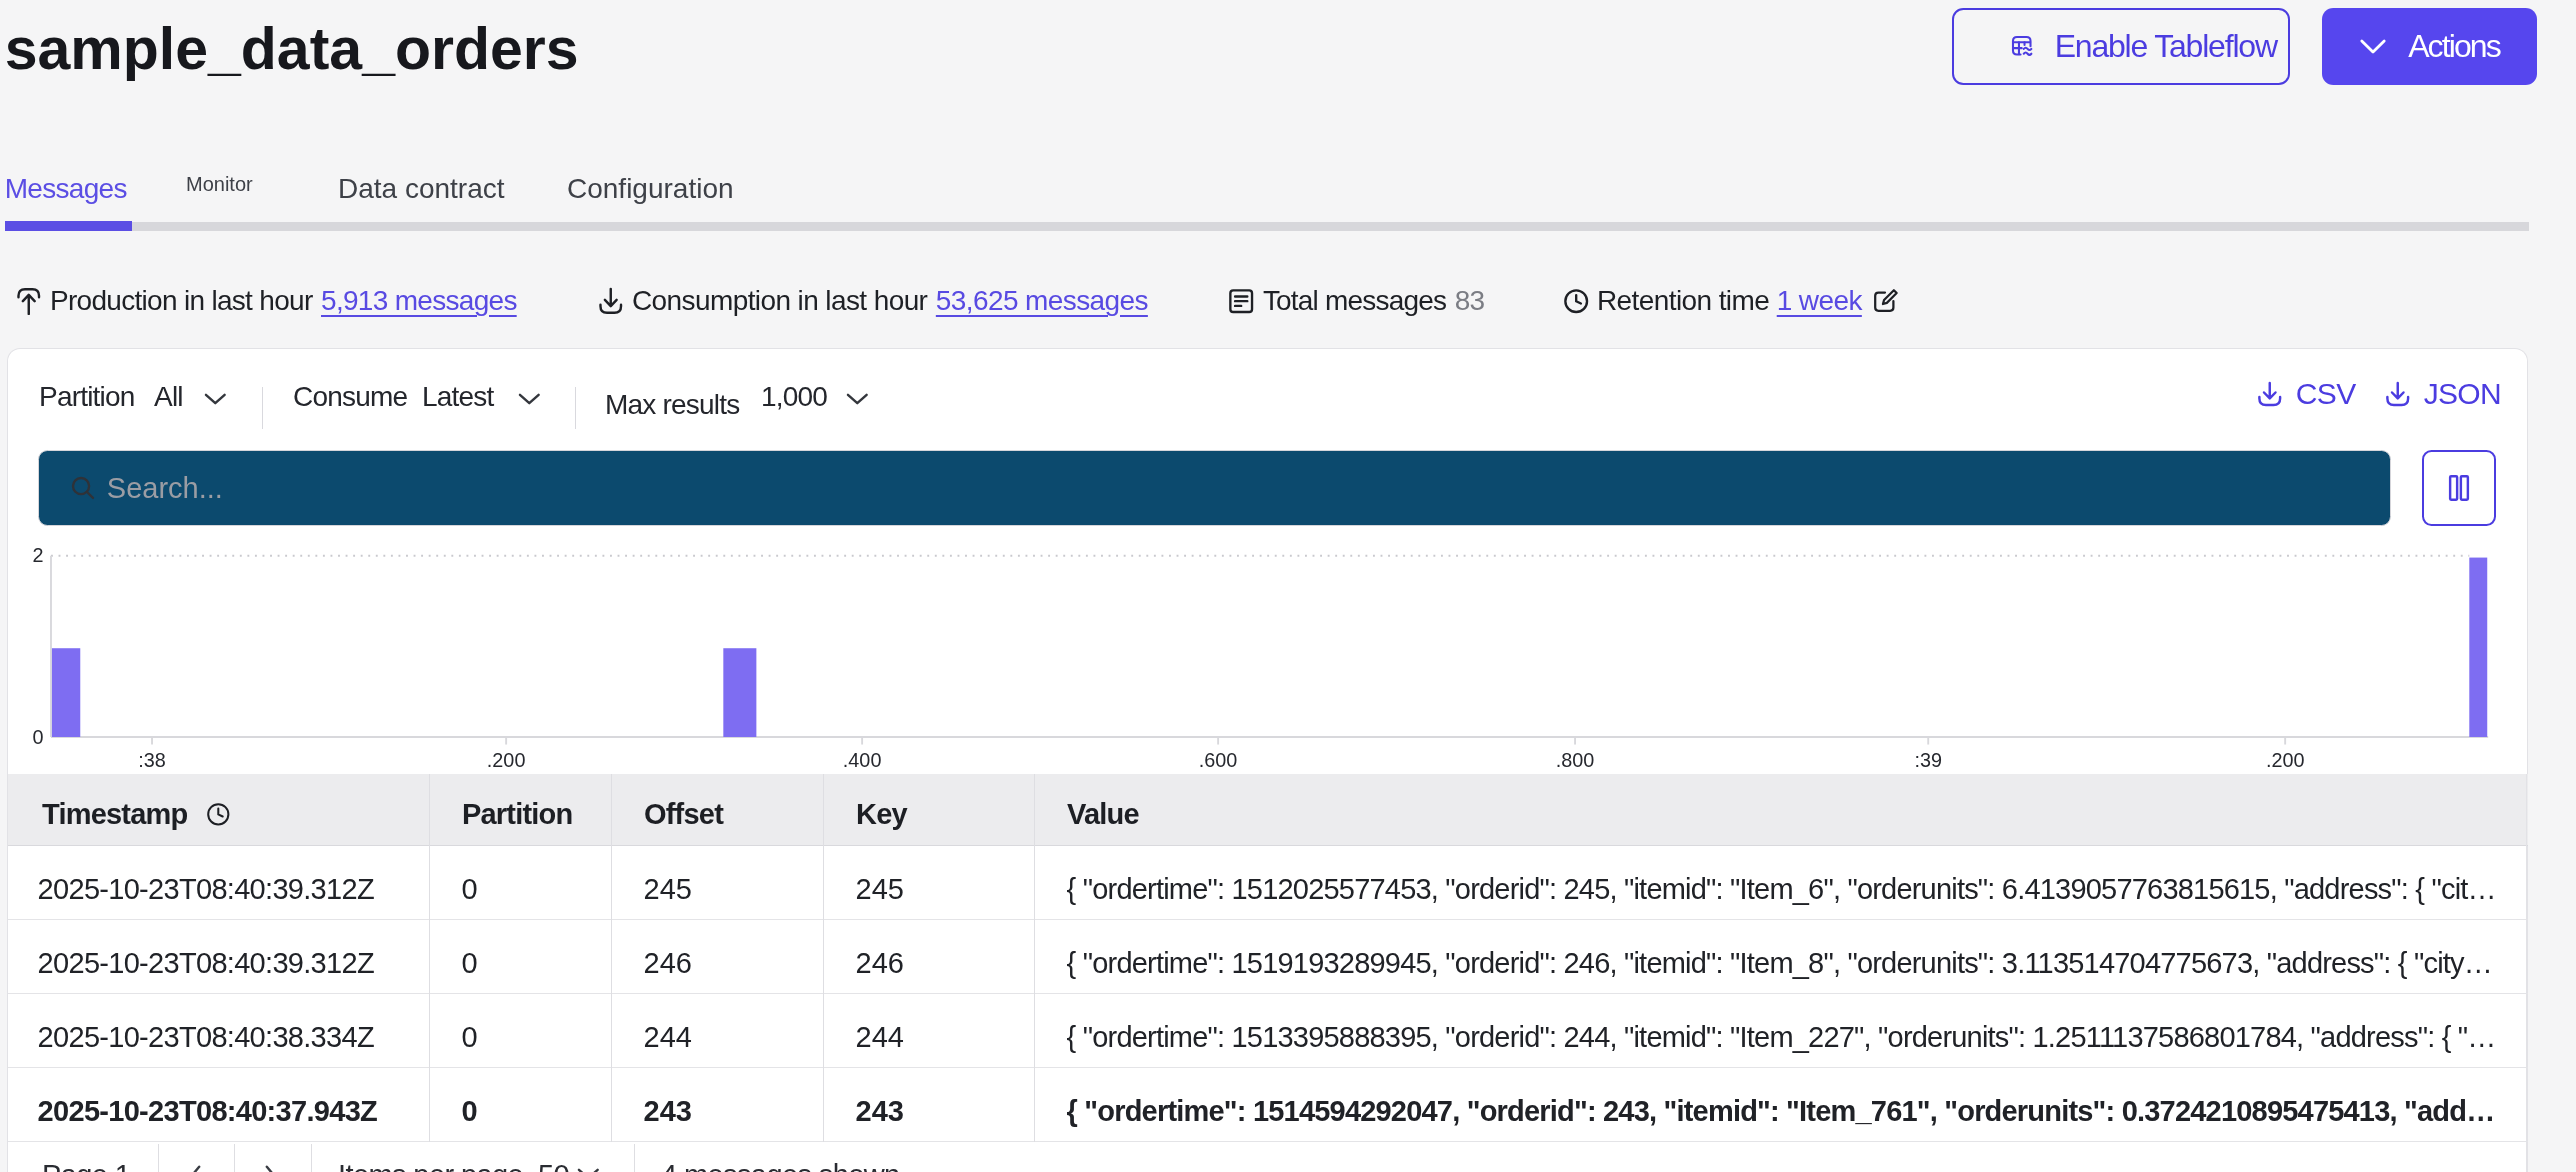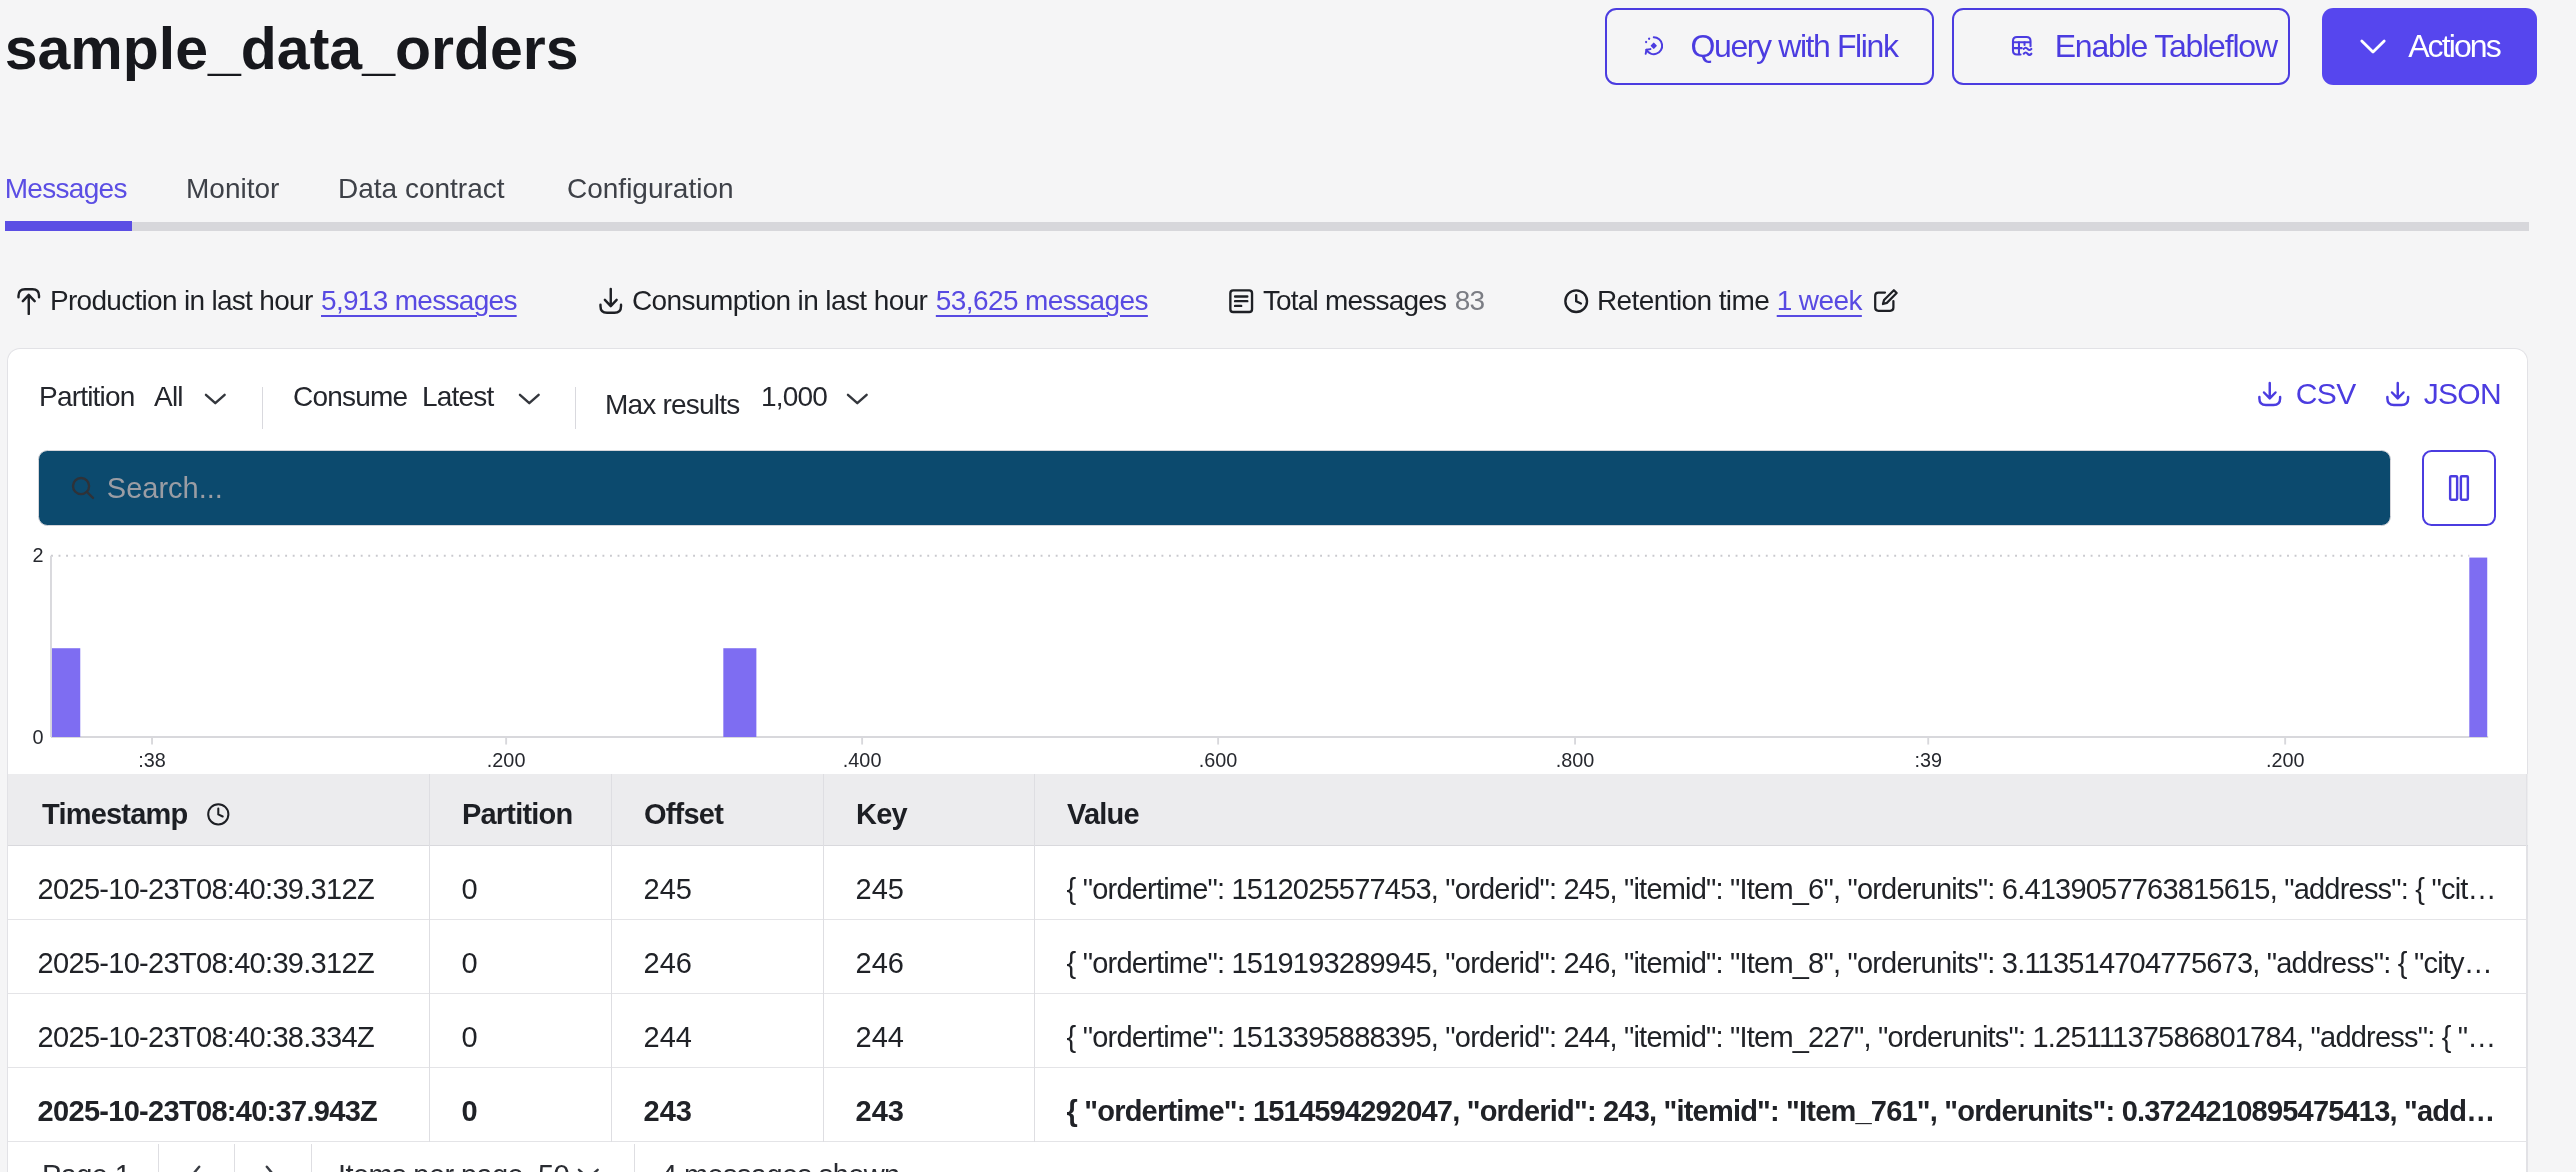--- a/index.html
+++ b/index.html
@@ -8,29 +8,20 @@
   #stage { position:relative; width:2576px; height:1173px; overflow:hidden; }
   .link { color:#584ae2; text-decoration:underline; text-underline-offset:4.7px; text-decoration-thickness:1.9px; }
   svg { display:block; }
 </style>
 </head>
 <body>
 <div id="stage">
 
   <div class="abs" style="left:4.7px; top:20px; font-size:59px; font-weight:700; color:#17181d; line-height:1;">sample_data_orders</div>
 
-  <div class="abs" style="left:1605px; top:7.6px; width:329px; height:77px; border:2.4px solid #4b3ce0; border-radius:11.3px; display:flex; align-items:center; justify-content:center; gap:23.6px; color:#4b3ce0;">
-    <svg width="25.5" height="25.5" viewBox="0 0 44 44" fill="none" stroke="#4b3ce0" stroke-width="3.4">
-      <path d="M22 7.5 A14.5 14.5 0 1 1 9.3 29" stroke-linecap="round"></path>
-      <path d="M9.3 29 l-1.2 7 M9.3 29 l7-1.2" stroke-linecap="round"></path>
-      <path d="M8.8 15.5 a14.5 14.5 0 0 1 8-7" stroke-dasharray="0.1 7.4" stroke-linecap="round" stroke-width="3.8"></path>
-      <rect x="17.8" y="17.8" width="8.4" height="8.4" rx="1.5" transform="rotate(45 22 22)" fill="#4b3ce0" stroke="none"></rect>
-    </svg>
-    <span style="font-size:32px; letter-spacing:-1.4px;">Query with Flink</span>
-  </div>
 
   <div class="abs" style="left:1952px; top:7.6px; width:338px; height:77px; border:2.4px solid #4b3ce0; border-radius:11.3px; display:flex; align-items:center; justify-content:center; gap:20px; color:#4b3ce0;padding-left:44px;">
     <svg width="25.5" height="25.5" viewBox="0 0 32 32" fill="none" stroke="#4b3ce0" stroke-width="2.6" stroke-linecap="round">
       <path d="M27 16.5 V10 Q27 5 22 5 H10 Q5 5 5 10 V22 Q5 27 10 27 H14.5"></path>
       <path d="M5.5 11.5 H26.5"></path>
       <path d="M12.5 11.5 V26.5"></path>
       <path d="M19.5 11.5 V15"></path>
       <path d="M5.5 19 H16"></path>
       <path d="M18.5 20 c1.6-1.9 3.2-1.9 4.8 0 c1.6 1.9 3.2 1.9 4.8 0"></path>
       <path d="M18.5 26 c1.6-1.9 3.2-1.9 4.8 0 c1.6 1.9 3.2 1.9 4.8 0"></path>
@@ -39,21 +30,21 @@
   </div>
 
   <div class="abs" style="left:2322px; top:7.6px; width:215px; height:77px; background:#5646ee; border-radius:11.3px; display:flex; align-items:center; justify-content:center; gap:21px; color:#fff;">
     <svg width="28" height="17" viewBox="0 0 30 18" fill="none" stroke="#fff" stroke-width="3" stroke-linecap="round" stroke-linejoin="round">
         <path d="M3 3 L15 15 L27 3"></path>
       </svg>
     <span style="font-size:32px; letter-spacing:-1.9px;">Actions</span>
   </div>
 
   <div class="abs" style="left:4.7px; top:173px; font-size:28px; letter-spacing:-0.7px; color:#5b4ee4;">Messages</div>
-  <div class="abs" style="left:186px; top:173px; font-size:28px; color:#3e4148;">Monitor</div>
+  <div class="abs" style="left:186px; top:173px; font-size:20px; color:#3e4148;">Monitor</div>
   <div class="abs" style="left:338px; top:173px; font-size:28px; color:#3e4148;">Data contract</div>
   <div class="abs" style="left:567px; top:173px; font-size:28px; color:#3e4148;">Configuration</div>
   <div class="abs" style="left:4.7px; top:222px; width:2524px; height:9.4px; background:#d7d7db;"></div>
   <div class="abs" style="left:4.7px; top:221px; width:127px; height:10.4px; background:#5b4ee4;"></div>
 
   <div class="abs" style="left:16px; top:280px; height:42px; display:flex; align-items:center; gap:8.5px; font-size:28px; letter-spacing:-0.7px; color:#1e2025;">
     <svg width="25.5" height="28" viewBox="0 0 27 30" fill="none" stroke="#1e2025" stroke-width="2.6" stroke-linecap="round" stroke-linejoin="round">
       <path d="M2.5 11 V9.5 Q2.5 2.5 9.5 2.5 H17.5 Q24.5 2.5 24.5 9.5 V11"></path>
       <path d="M13.5 29 V9 M13.5 8.5 L7.2 15.2 M13.5 8.5 L19.8 15.2"></path>
     </svg>

